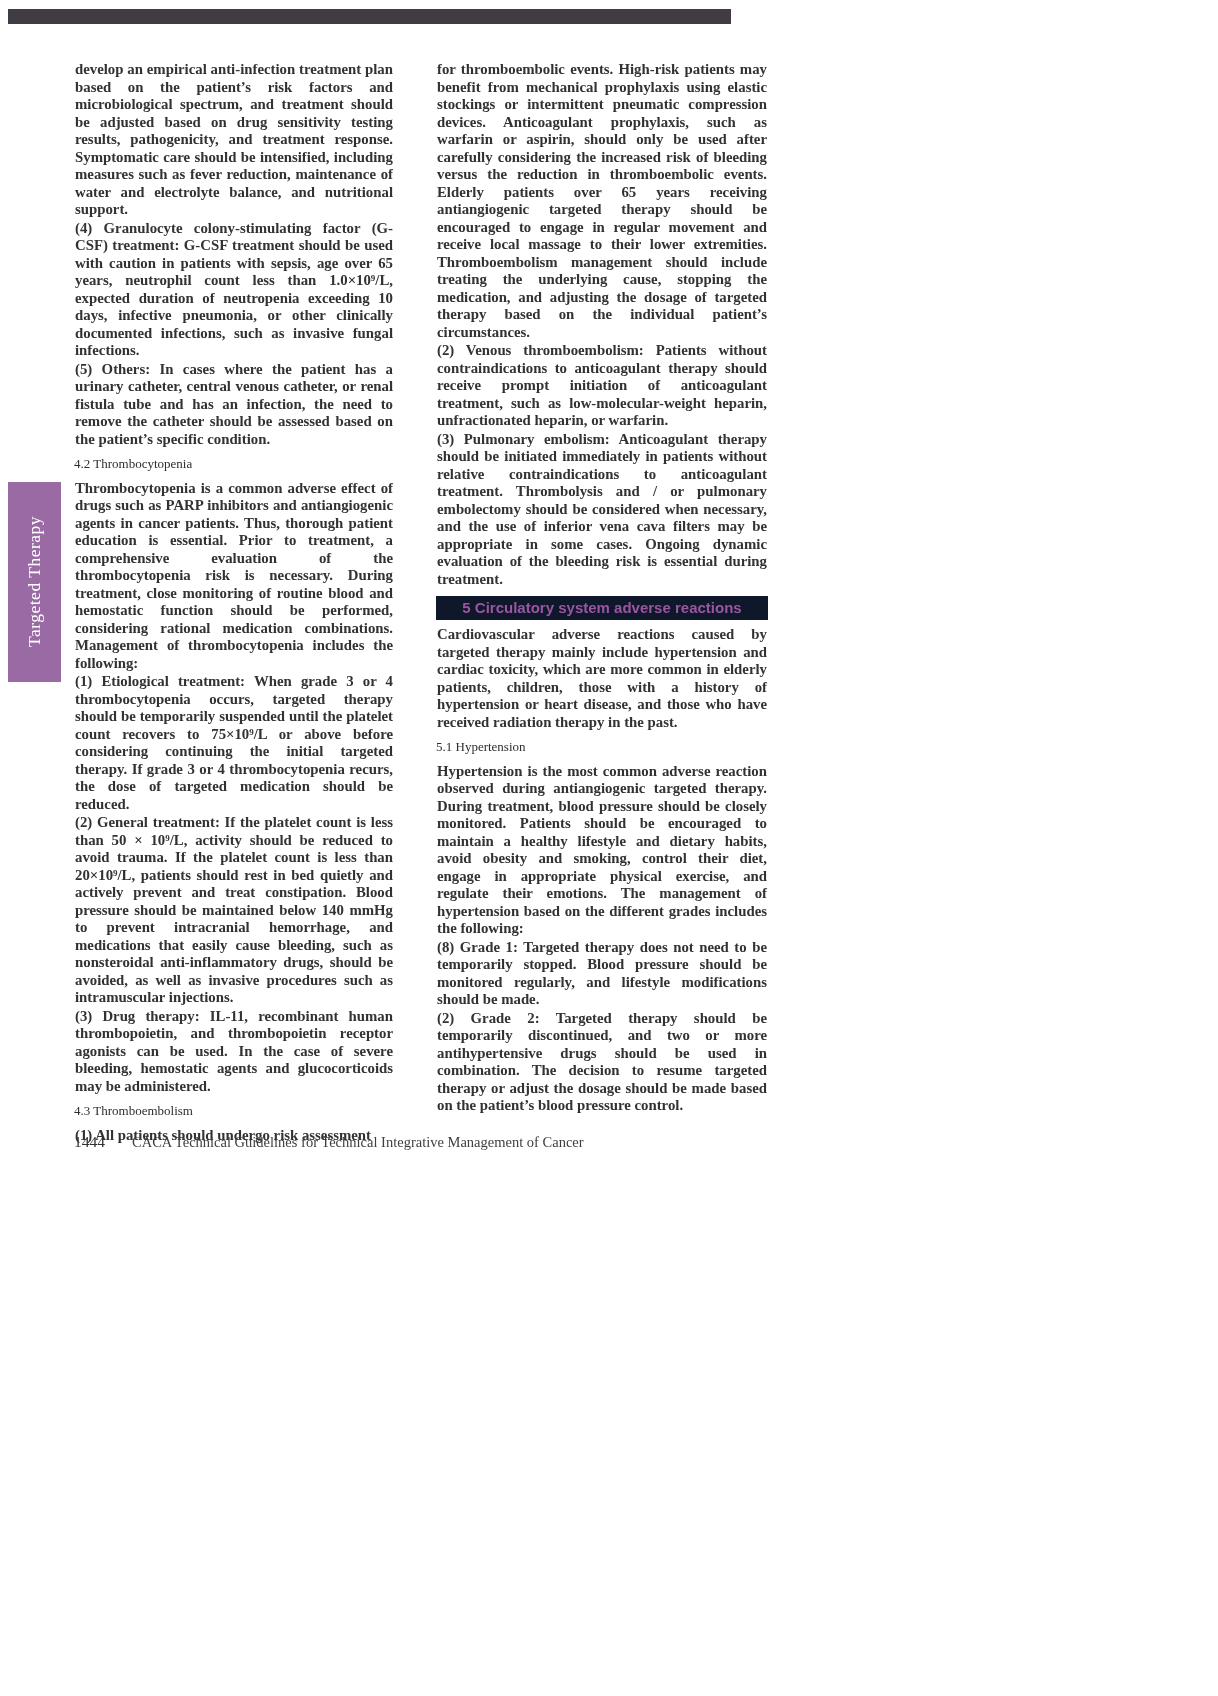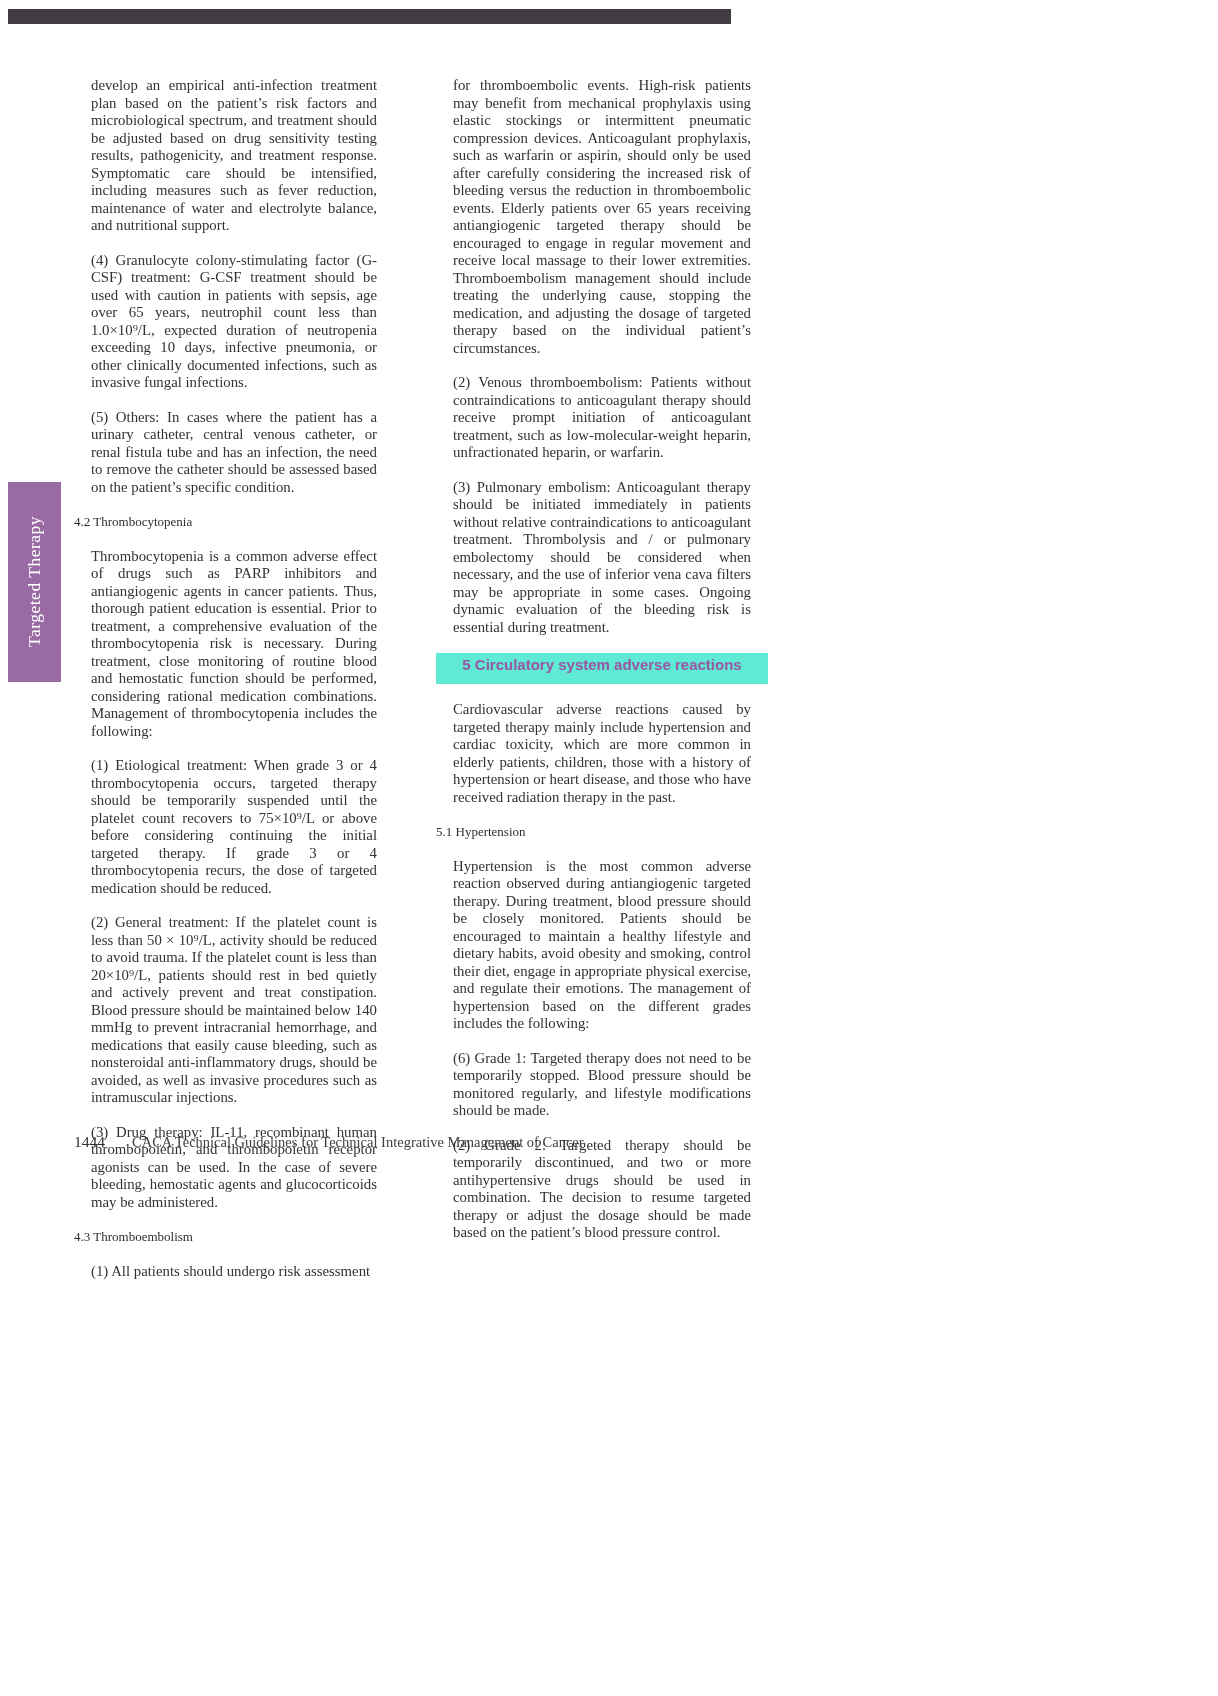--- a/index.html
+++ b/index.html
@@ -38,32 +38,32 @@
   .col {
     position: absolute;
     top: 60px;
     color: #323232;
     font-size: 14.8px;
     line-height: 17.5px;
     text-align: justify;
   }
   .col-left  { left: 74px;  width: 320px; }
   .col-right { left: 436px; width: 332px; }
-  .col p { margin: 17px; }
+  .col p { margin: 1px; font-weight: bold; }
   .sub-heading {
     margin: 7px 0 7px 0;
     font-size: 13px;
     font-weight: normal;
     text-align: left;
     color: #2e2e2e;
   }
   .section-band {
     margin: 8px 0 6px 0;
-    padding: 3px 0 11px 0;
-    background: #5eead4;
+    padding: 3px 0 4px 0;
+    background: #0f172a;
     color: #9a56a2;
     font-family: "Liberation Sans", sans-serif;
     font-weight: bold;
     font-size: 15px;
     text-align: center;
     line-height: 17px;
   }
   .footer {
     position: absolute;
     left: 74px; top: 1133px;
@@ -107,21 +107,21 @@
   </div>
 
   <div class="col col-right">
     <p>for thromboembolic events. High-risk patients may benefit from mechanical prophylaxis using elastic stockings or intermittent pneumatic compression devices. Anticoagulant prophylaxis, such as warfarin or aspirin, should only be used after carefully considering the increased risk of bleeding versus the reduction in thromboembolic events. Elderly patients over 65 years receiving antiangiogenic targeted therapy should be encouraged to engage in regular movement and receive local massage to their lower extremities. Thromboembolism management should include treating the underlying cause, stopping the medication, and adjusting the dosage of targeted therapy based on the individual patient’s circumstances.</p>
     <p>(2) Venous thromboembolism: Patients without contraindications to anticoagulant therapy should receive prompt initiation of anticoagulant treatment, such as low-molecular-weight heparin, unfractionated heparin, or warfarin.</p>
     <p>(3) Pulmonary embolism: Anticoagulant therapy should be initiated immediately in patients without relative contraindications to anticoagulant treatment. Thrombolysis and / or pulmonary embolectomy should be considered when necessary, and the use of inferior vena cava filters may be appropriate in some cases. Ongoing dynamic evaluation of the bleeding risk is essential during treatment.</p>
     <div class="section-band">5 Circulatory system adverse reactions</div>
     <p>Cardiovascular adverse reactions caused by targeted therapy mainly include hypertension and cardiac toxicity, which are more common in elderly patients, children, those with a history of hypertension or heart disease, and those who have received radiation therapy in the past.</p>
     <h3 class="sub-heading">5.1 Hypertension</h3>
     <p>Hypertension is the most common adverse reaction observed during antiangiogenic targeted therapy. During treatment, blood pressure should be closely monitored. Patients should be encouraged to maintain a healthy lifestyle and dietary habits, avoid obesity and smoking, control their diet, engage in appropriate physical exercise, and regulate their emotions. The management of hypertension based on the different grades includes the following:</p>
-    <p>(6) Grade 1: Targeted therapy does not need to be temporarily stopped. Blood pressure should be monitored regularly, and lifestyle modifications should be made.</p>
+    <p>(8) Grade 1: Targeted therapy does not need to be temporarily stopped. Blood pressure should be monitored regularly, and lifestyle modifications should be made.</p>
     <p>(2) Grade 2: Targeted therapy should be temporarily discontinued, and two or more antihypertensive drugs should be used in combination. The decision to resume targeted therapy or adjust the dosage should be made based on the patient’s blood pressure control.</p>
   </div>
 
   <div class="footer">
     <span class="page-num">1444</span>
     <span class="footer-title">CACA Technical Guidelines for Technical Integrative Management of Cancer</span>
   </div>
 
 </div>
 

